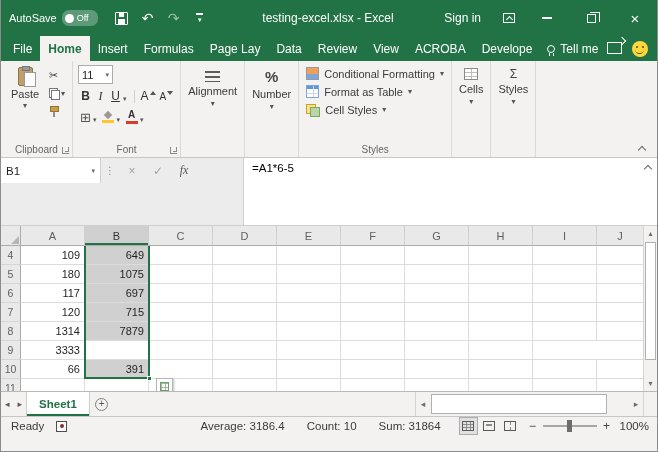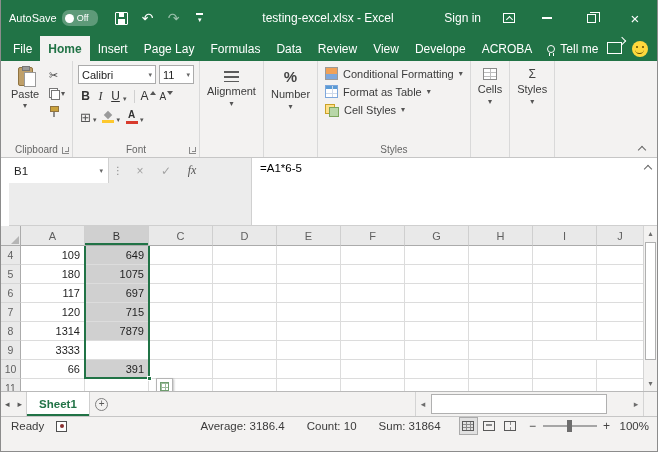--- a/index.html
+++ b/index.html
@@ -107,21 +107,21 @@
   .style-row{display:flex;align-items:center;gap:5px;font-size:11px;color:#3b3b3b;white-space:nowrap;}
   .ic-cf{width:13px;height:13px;border:1px solid #9a9a9a;background:linear-gradient(180deg,#f0a157 0 6px,#7da7dc 6px);display:block;}
   .ic-fat{width:13px;height:13px;border:1px solid #7da7dc;background-image:linear-gradient(90deg,transparent 6px,#cdd9ea 6px,#cdd9ea 7px,transparent 7px),linear-gradient(180deg,transparent 7px,#cdd9ea 7px,#cdd9ea 8px,transparent 8px),linear-gradient(180deg,#5b9bd5 3px,#fff 3px);display:block;}
   .ic-styles{width:14px;height:13px;position:relative;display:block;}
   .ic-styles::before{content:"";position:absolute;left:0;top:1px;width:8px;height:8px;background:#ffe08a;border:1px solid #c9a227;}
   .ic-styles::after{content:"";position:absolute;left:4px;top:4px;width:8px;height:8px;background:#b8d7a8;border:1px solid #7ca65c;}
   .collapse-ribbon{position:absolute;right:6px;bottom:4px;width:18px;height:14px;display:flex;align-items:flex-end;justify-content:center;}
   .chev-up{width:6px;height:6px;border-left:1.5px solid #666;border-top:1.5px solid #666;transform:rotate(45deg);display:block;}
 
   
-  .fbar{flex:0 0 68px;display:flex;border-bottom:1px solid #cfcfcf;background:#ececec;margin-left:8px;}
+  .fbar{flex:0 0 68px;display:flex;border-bottom:1px solid #cfcfcf;background:#ececec;}
   .fbar-left{width:242px;display:flex;flex-direction:column;}
   .fbar-top{height:25px;display:flex;align-items:center;}
   .namebox{width:100px;height:25px;background:#fff;border-right:1px solid #d0d0d0;display:flex;align-items:center;justify-content:space-between;padding:0 5px;font-size:11.5px;color:#222;}
   .namebox .dd{font-size:7px;color:#666;}
   .fdots{font-size:10px;color:#8a8a8a;padding:0 4px;}
   .fbtn{width:26px;height:25px;display:flex;align-items:center;justify-content:center;font-size:12px;color:#a3a3a3;}
   .fbtn.fx{color:#555;font-style:italic;font-family:"Liberation Serif","DejaVu Serif",serif;font-size:12px;}
   .fbar-input{flex:1;background:#fff;border-left:1px solid #d0d0d0;position:relative;font-size:11.5px;color:#000;padding:4px 8px;}
   .fbar-collapse{position:absolute;right:6px;top:8px;}
 
@@ -222,27 +222,27 @@
         </span>
       <span class="win-btn">×</span>
     </div>
   </div>
 
   <div class="tabrow">
     <div class="tab">File</div>
     <div class="tabs-main">
         <div class="tab active">Home</div>
         <div class="tab">Insert</div>
+        <div class="tab">Formulas</div>
         <div class="tab">Page Lay</div>
-        <div class="tab">Formulas</div>
         <div class="tab">Data</div>
         <div class="tab">Review</div>
         <div class="tab">View</div>
+        <div class="tab">ACROBA</div>
         <div class="tab">Develope</div>
-        <div class="tab">ACROBA</div>
       </div>
     <div class="tellme">
       <span class="bulb"></span>
       <span>Tell me</span>
     </div>
     <div class="tab-spacer"></div>
     <span class="share"></span>
     <span class="smiley"></span>
   </div>
 
@@ -264,24 +264,20 @@
         <span class="mini-btn">
             <span class="ic-painter"></span>
           </span>
       </div>
       <div class="grp-label">Clipboard</div>
       <span class="launcher"></span>
     </div>
 
     <div class="group fontg">
       <div class="combo-row">
-        <span class="combo name">
-          <span>Calibri</span>
-          <span class="dd">▾</span>
-        </span>
         <span class="combo size">
           <span>11</span>
           <span class="dd">▾</span>
         </span>
       </div>
       <div class="fmt-row">
         <span class="fmt-btn bold">B</span>
         <span class="fmt-btn italic">I</span>
         <span class="fmt-btn und">U</span>
         <span class="dd">▾</span>

